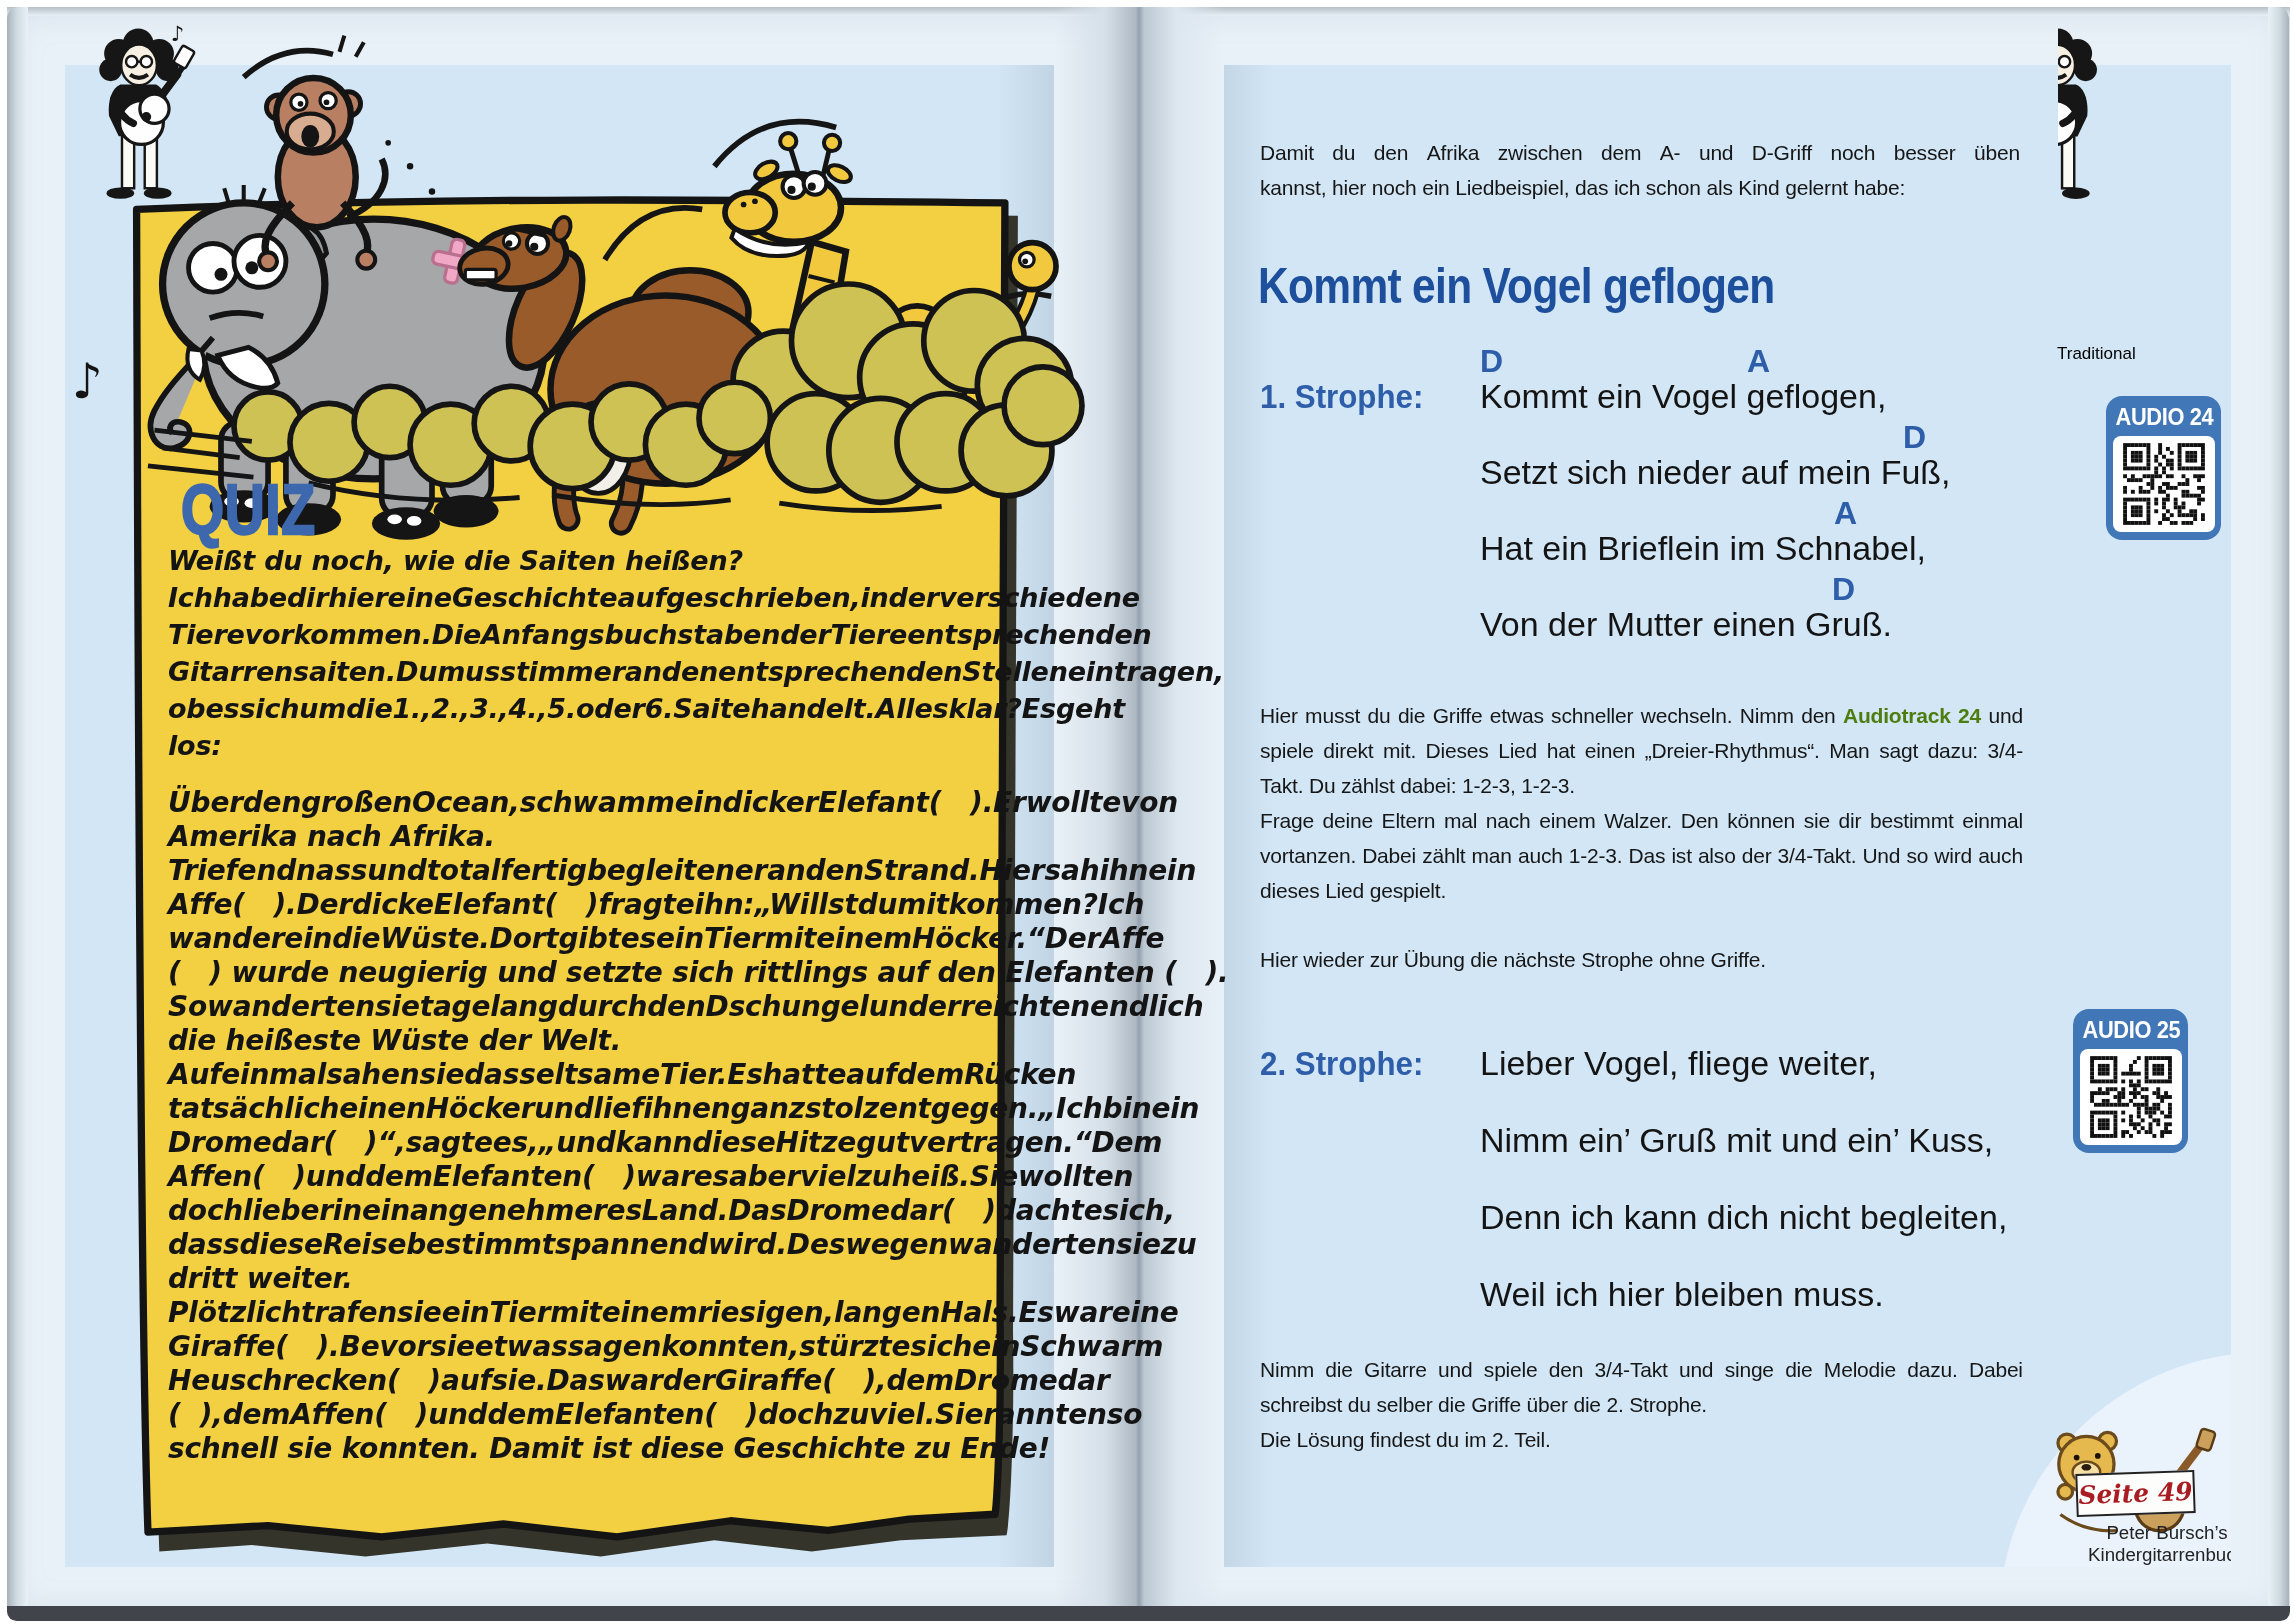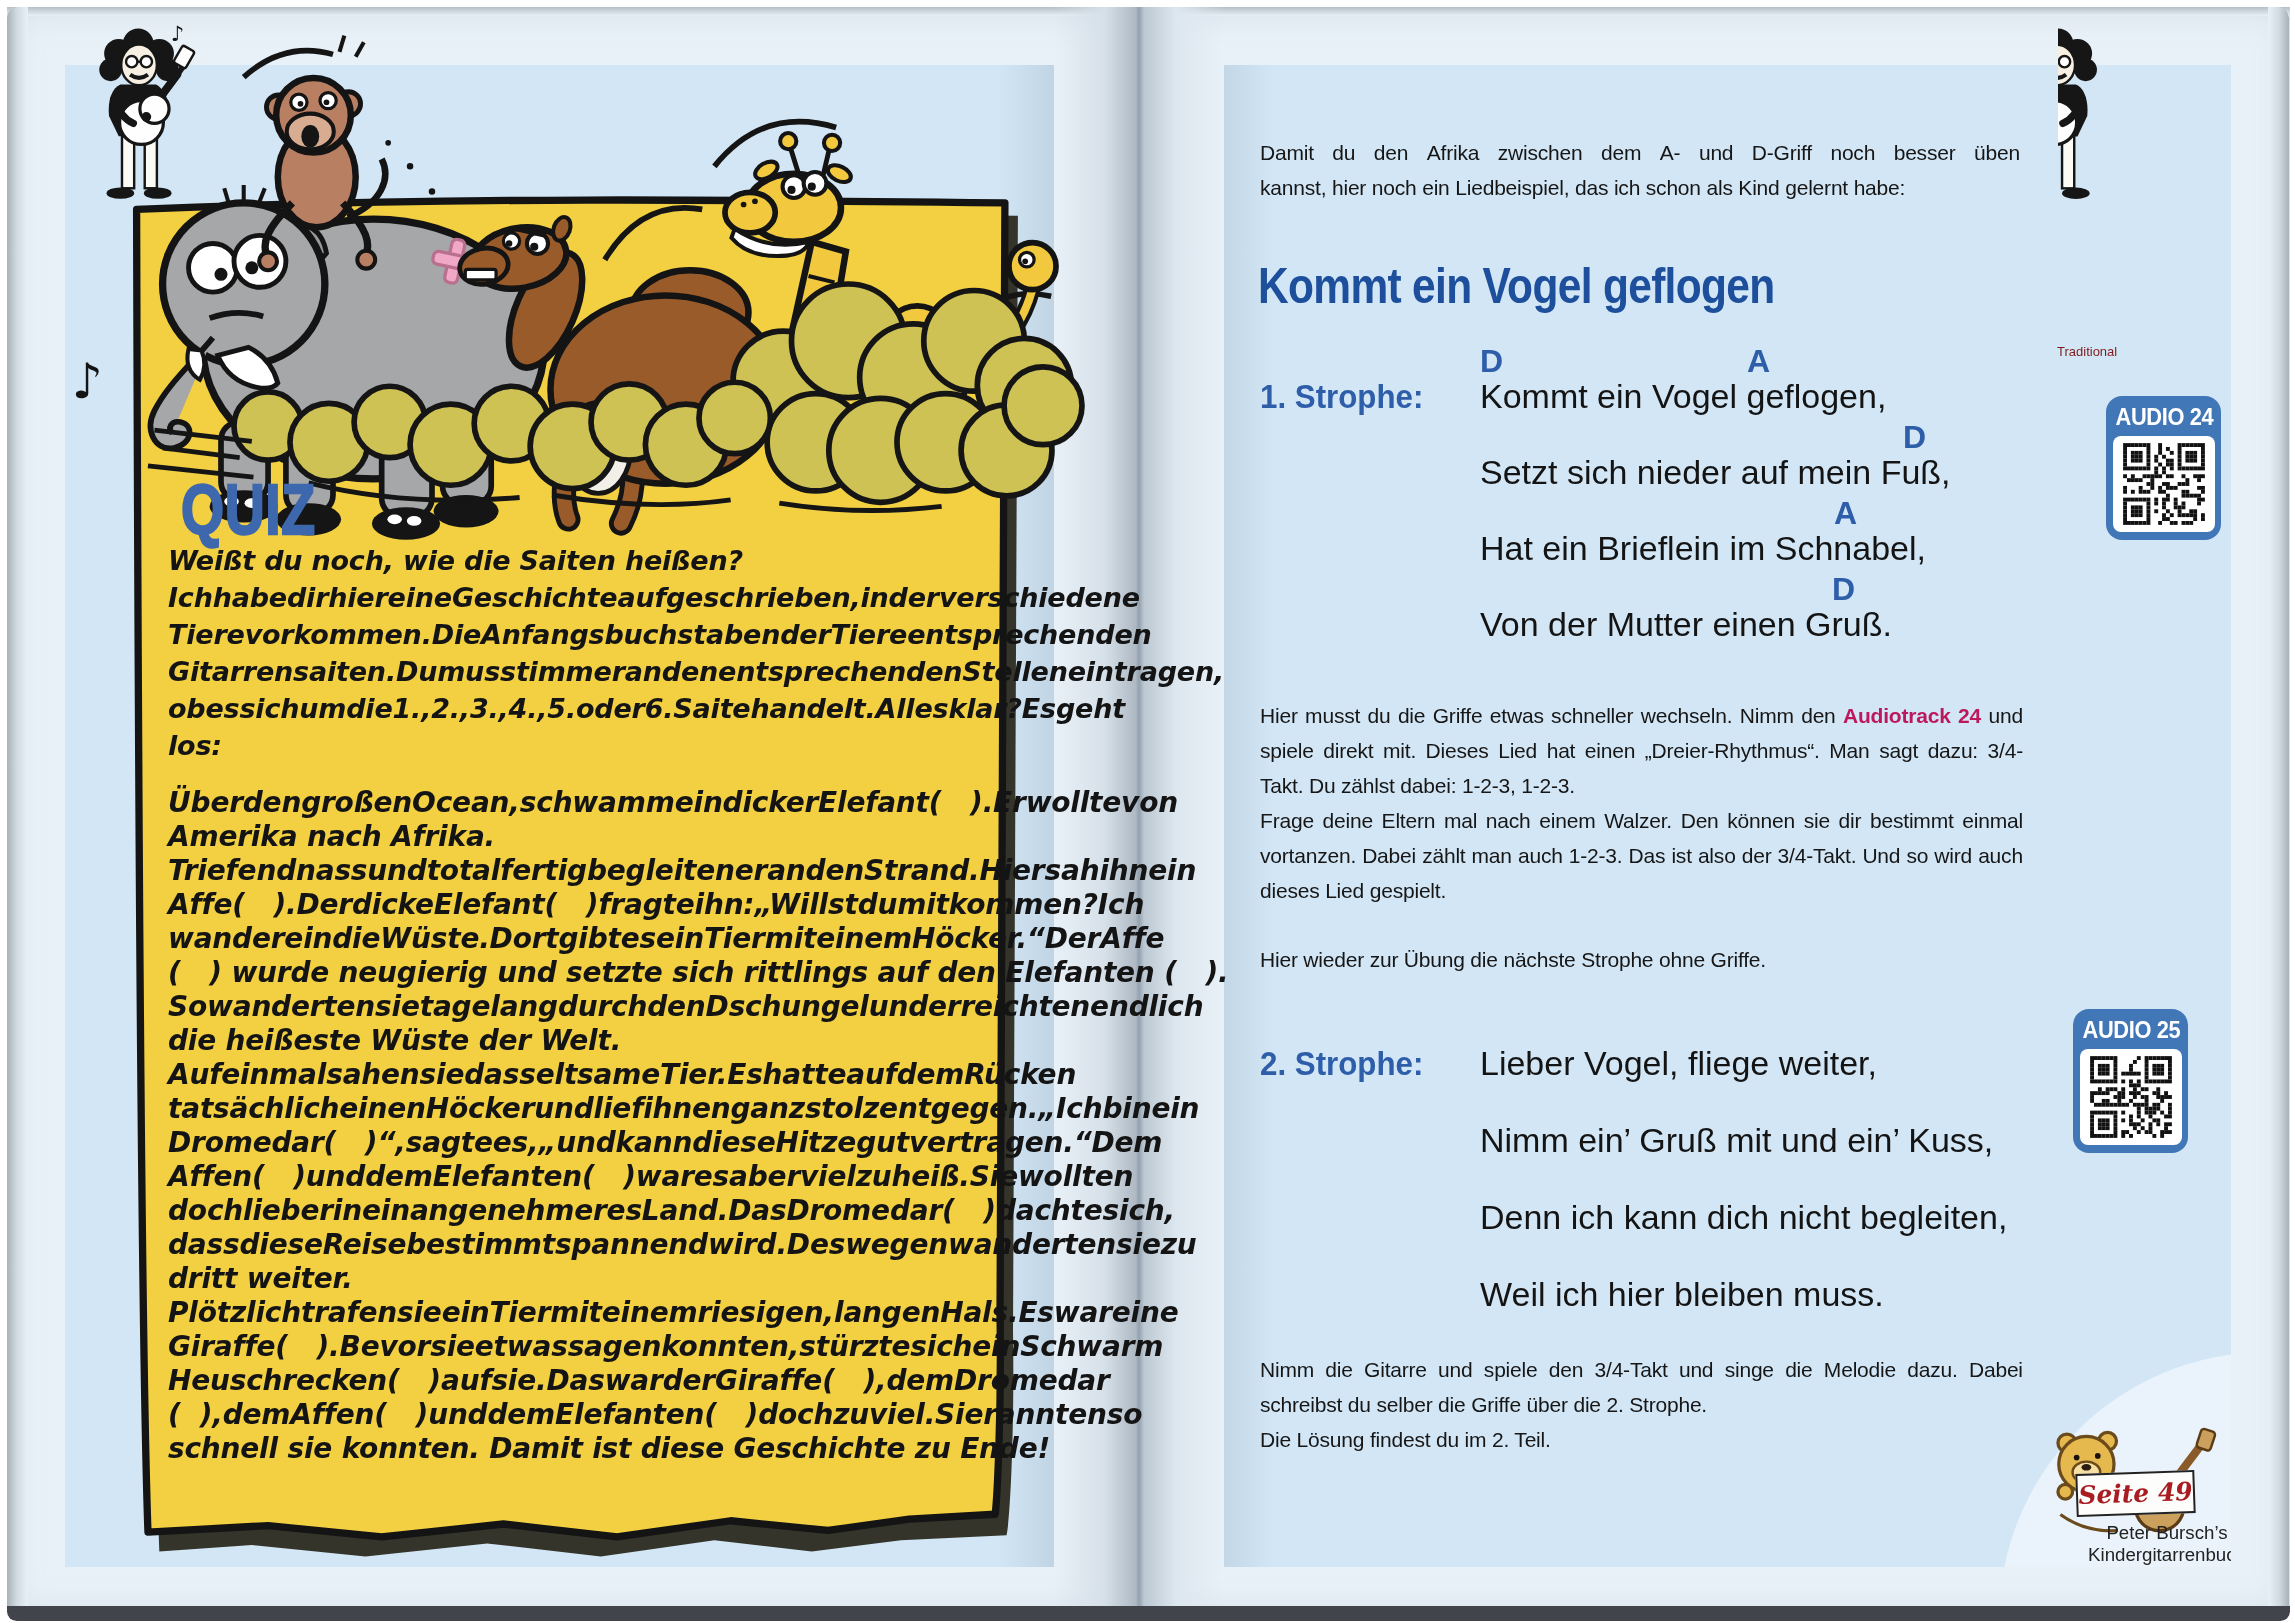--- a/index.html
+++ b/index.html
@@ -29,24 +29,24 @@
   .quiz-title{font-weight:700;font-size:71px;color:#3e68ad;-webkit-text-stroke:2.4px #3e68ad;
           letter-spacing:0.8px;transform:scaleX(.78);transform-origin:left top;}
   .quiz-block{font-family:"DejaVu Sans",sans-serif;font-style:italic;font-weight:700;
           color:#141414;letter-spacing:-0.2px;}
   .quiz-intro{font-size:27px;line-height:37px;}
   .quiz-story{font-size:28px;line-height:34px;}
   .line{white-space:pre;}
   .line.j{display:flex;justify-content:space-between;white-space:normal;}
   
   .rp-block{font-size:21px;line-height:35px;color:#161616;letter-spacing:-0.2px;}
-  .em{color:#be185d;font-weight:700;}
+  .em{color:#4d7c0f;font-weight:700;}
   .song-title{font-weight:700;font-size:50px;color:#1d4f9c;letter-spacing:-0.8px;
           transform:scaleX(.85);transform-origin:left top;white-space:nowrap;}
-  .credit{font-size:13px;color:#7f1d1d;}
+  .credit{font-size:17px;color:#000000;}
   .strophe-label{font-weight:700;font-size:34px;color:#2e5ea9;transform:scaleX(.92);
           transform-origin:left top;white-space:nowrap;}
   .song-lines{font-size:34px;color:#141414;}
   .song-line{position:relative;white-space:pre;}
   .song-line.chords{height:76px;}
   .song-line.chords .song-text{position:absolute;left:0;top:31px;text-align:center;}
   .song-line.plain{height:77px;}
   .chord{position:absolute;top:-3.2px;font-weight:700;font-size:32px;color:#2e5ea9;}
   
   .audio{position:absolute;width:115px;background:#4176b7;border-radius:16px;

